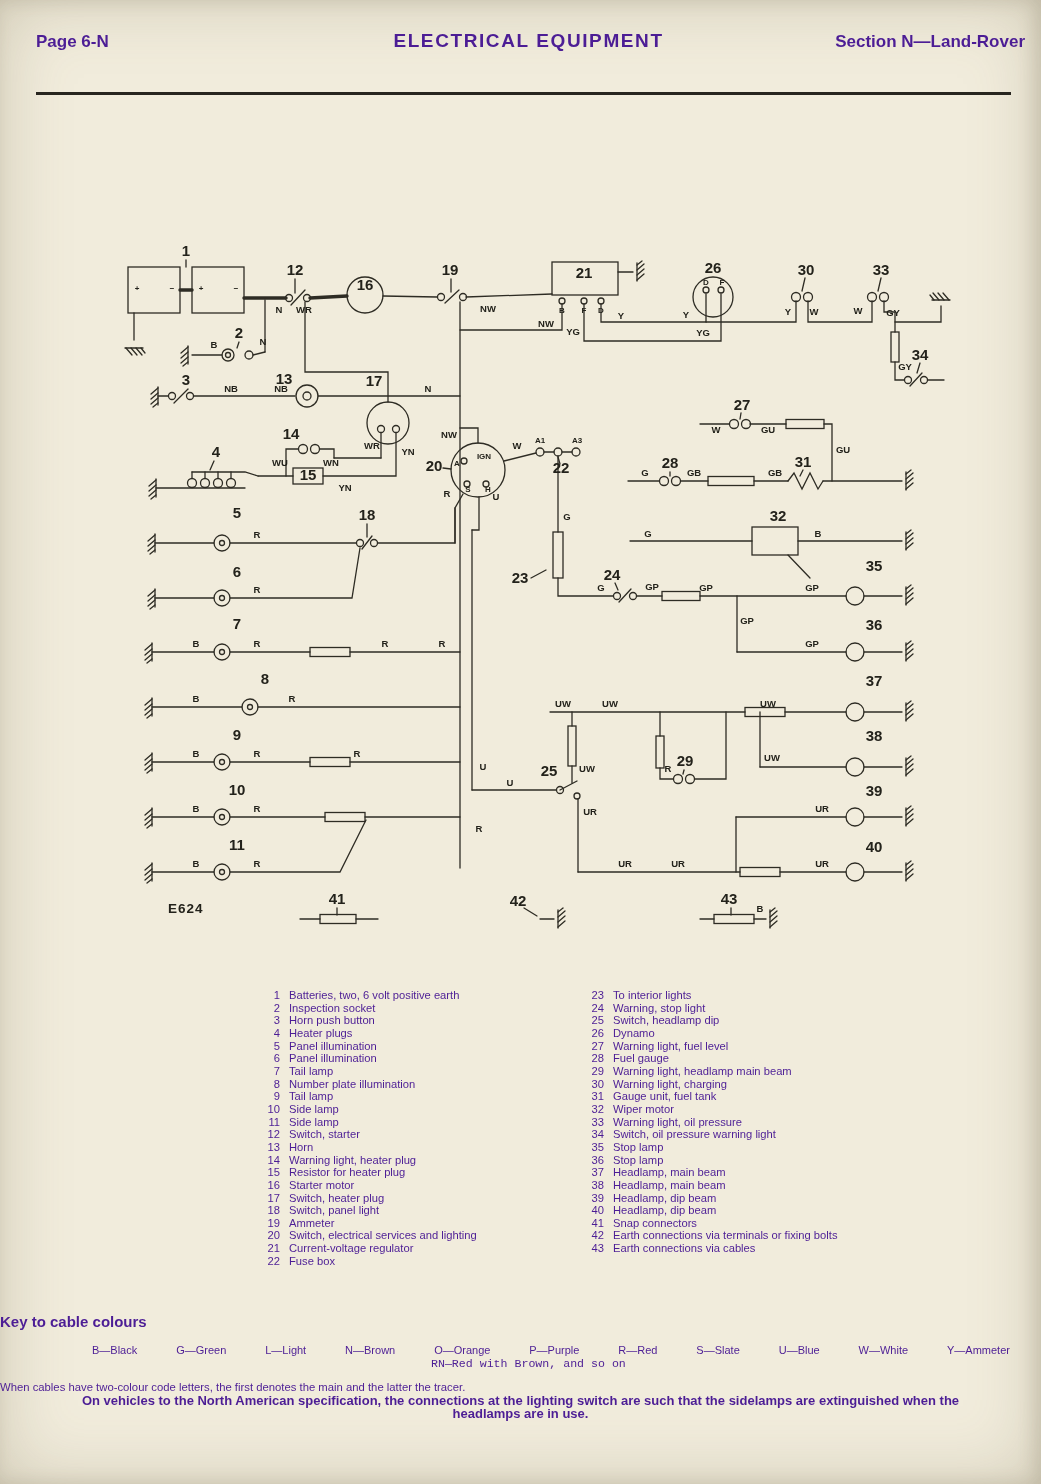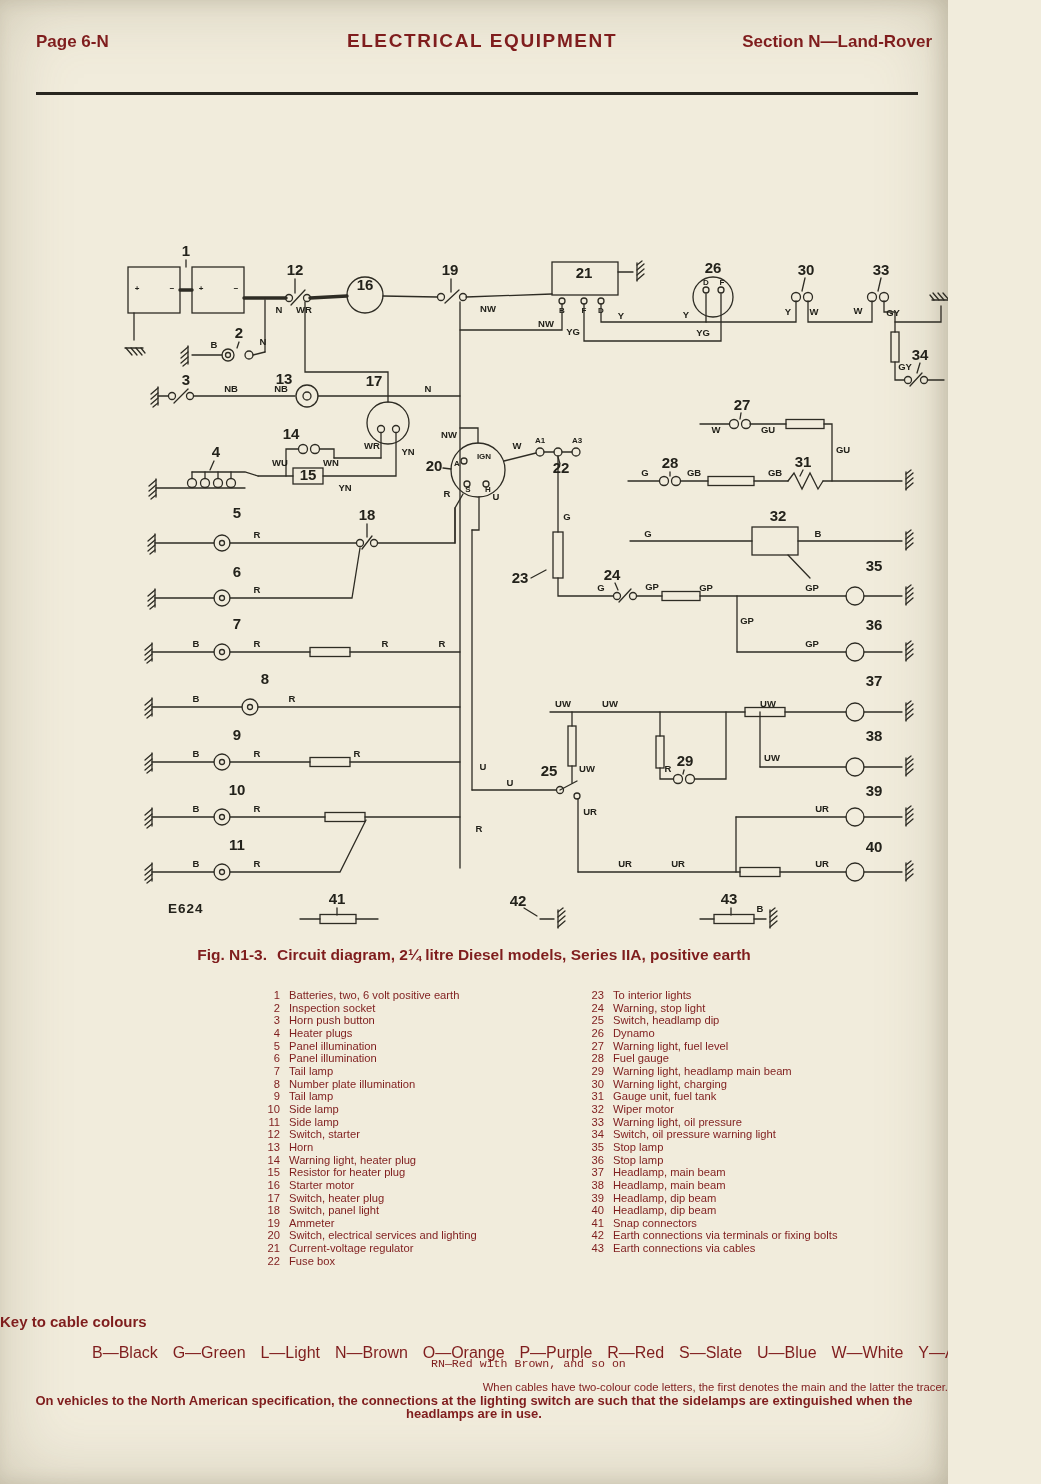--- a/index.html
+++ b/index.html
@@ -1,17 +1,17 @@
 <!DOCTYPE html>
 <html><head>
 <meta charset="utf-8">
 <style>
   html,body{margin:0;padding:0;background:#f1ecdc;}
-  .page{position:relative;width:948px;height:1484px;background:#f1ecdc;overflow:hidden;
-        font-family:"Liberation Sans",sans-serif;color:#7f1d1d;}
+  .page{position:relative;width:1041px;height:1484px;background:#f1ecdc;overflow:hidden;
+        font-family:"Liberation Sans",sans-serif;color:#4c1d95;}
   .page::before{content:"";position:absolute;inset:0;pointer-events:none;
         box-shadow:inset 0 0 70px rgba(120,108,75,.28), inset -6px 0 18px rgba(90,80,55,.18);}
   
   .page-num{position:absolute;left:36px;top:32px;font-size:17px;font-weight:600;}
   .doc-title{position:absolute;left:16px;right:0;top:30px;text-align:center;font-size:19px;font-weight:700;letter-spacing:1.6px;}
   .section-title{position:absolute;right:16px;top:32px;font-size:17px;font-weight:600;}
   .header-rule{position:absolute;left:36px;right:30px;top:92px;height:3px;background:#28261f;}
   
   .diagram{position:absolute;left:0;top:230px;width:1041px;height:715px;}
   svg.d line,svg.d polyline,svg.d path{stroke:#2e2c24;stroke-width:1.3;fill:none;stroke-linecap:round;}
@@ -27,23 +27,23 @@
   .fig-caption .cap-label{margin-right:10px;}
   
   .legend-col{position:absolute;top:989px;}
   .legend-col.left{left:258px;width:305px;}
   .legend-col.right{left:582px;width:270px;}
   .legend-row{display:flex;font-size:11.2px;line-height:12.65px;}
   .legend-num{width:22px;text-align:right;padding-right:9px;flex:none;}
   .legend-label{flex:1;}
   
   .cable-key-title{position:absolute;top:1313px;left:0;right:0;text-align:left;font-size:15px;font-weight:700;}
-  .cable-colours{position:absolute;left:92px;top:1344px;width:918px;display:flex;justify-content:space-between;font-size:16px;}
+  .cable-colours{position:absolute;left:92px;top:1344px;width:918px;display:flex;justify-content:space-between;font-size:11px;}
   .cable-note{position:absolute;left:431px;top:1357px;font-size:11.6px;font-family:Liberation Mono, monospace;}
-  .footnote-1{position:absolute;top:1381px;left:0;right:0;text-align:right;font-size:11.3px;}
+  .footnote-1{position:absolute;top:1381px;left:0;right:0;text-align:left;font-size:11.3px;}
   .footnote-2{position:absolute;top:1394px;left:50%;transform:translateX(-50%);width:930px;text-align:center;font-size:13px;line-height:13px;font-weight:bold;}
 </style>
 </head>
 <body>
 
 <div class="page">
 
   <div class="page-num">Page 6-N</div>
   <div class="doc-title">ELECTRICAL EQUIPMENT</div>
   <div class="section-title">Section N—Land-Rover</div>
@@ -496,23 +496,20 @@
         <text x="590" y="815" class="wire-lbl">UR</text>
         <text x="822" y="812" class="wire-lbl">UR</text>
         <text x="625" y="867" class="wire-lbl">UR</text>
         <text x="678" y="867" class="wire-lbl">UR</text>
         <text x="822" y="867" class="wire-lbl">UR</text>
         <text x="479" y="832" class="wire-lbl">R</text>
         <text x="760" y="912" class="wire-lbl">B</text>
       </svg>
   </div>
 
-  <div class="fig-caption">
-    <span class="cap-label">Fig. N1-3.</span><span>Circuit diagram, 2¼ litre Diesel models, Series IIA, positive earth</span>
-  </div>
 
   <div class="legend-col left">
       <div class="legend-row">
         <span class="legend-num">1</span>
         <span class="legend-label">Batteries, two, 6 volt positive earth</span>
       </div>
       <div class="legend-row">
         <span class="legend-num">2</span>
         <span class="legend-label">Inspection socket</span>
       </div>

